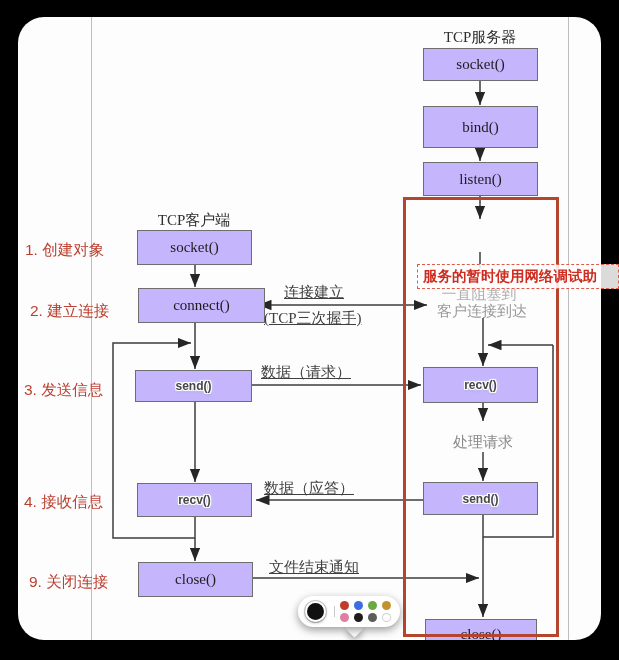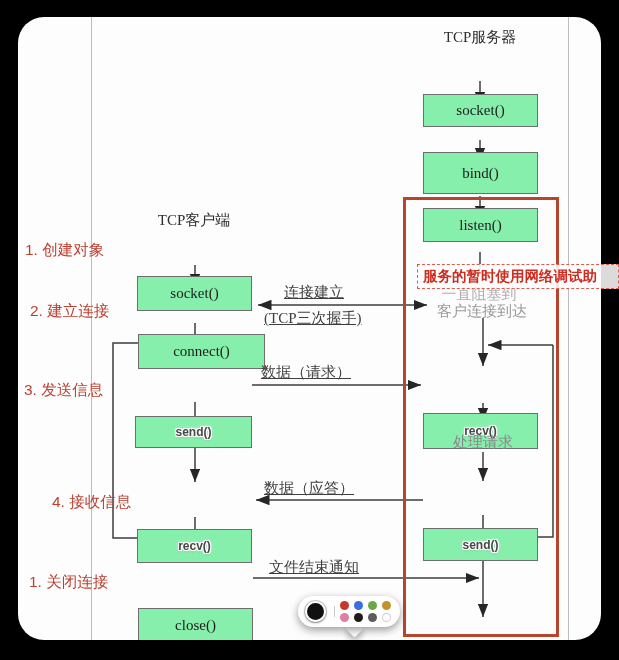--- a/index.html
+++ b/index.html
@@ -4,23 +4,23 @@
 <style>
   html,body{margin:0;padding:0;background:#000;}
   #stage{position:relative;width:619px;height:660px;background:#000;overflow:hidden;
          font-family:"Liberation Serif",serif;}
   .page-bg{position:absolute;left:18px;top:17px;width:583px;height:623px;
            background:#fdfdfd;border-radius:26px;box-shadow:0 0 12px rgba(0,0,0,.6);}
   .clip{position:absolute;left:0;top:0;width:619px;height:660px;
         clip-path:inset(17px 18px 20px 18px round 26px);}
   .vline{position:absolute;top:17px;height:623px;width:1px;background:#bdbdbd;}
   svg.wires{position:absolute;left:0;top:0;pointer-events:none;}
-  .fbox{position:absolute;box-sizing:border-box;background:#86efac;border:1.6px solid #6e6e6e;
+  .fbox{position:absolute;box-sizing:border-box;background:#c4b5fd;border:1.6px solid #6e6e6e;
         display:flex;align-items:center;justify-content:center;
-        font-size:15px;color:#1c1c1c;margin-top:46px;}
+        font-size:15px;color:#1c1c1c;}
   .glow{font-family:"Liberation Sans",sans-serif;font-weight:bold;font-size:12px;color:#474747;
         text-shadow:-1px -1px 0 #fff,1px -1px 0 #fff,-1px 1px 0 #fff,1px 1px 0 #fff,
                     0 0 4px #ffffff,0 2px 3px rgba(0,0,0,.18);}
   .coltitle{position:absolute;width:130px;text-align:center;font-size:15px;color:#2e2e2e;}
   .edgelabel{position:absolute;text-align:left;font-size:15px;color:#3f3f3f;white-space:nowrap;text-decoration:underline;}
   .note{position:absolute;text-align:center;font-size:15px;white-space:nowrap;}
   .steplabel{position:absolute;font-family:"Liberation Sans",sans-serif;font-size:15.5px;
              white-space:nowrap;}
   .hrect{position:absolute;box-sizing:border-box;border:3px solid #b6452e;}
   .overlay-box{position:absolute;left:417px;top:264px;width:202px;height:25px;box-sizing:border-box;
@@ -107,22 +107,22 @@
 
     <div class="edgelabel" style="left:284px;top:283px;width:120px;">连接建立</div>
     <div class="edgelabel" style="left:264px;top:309px;width:160px;">(TCP三次握手)</div>
     <div class="edgelabel" style="left:261px;top:363px;width:140px;">数据（请求）</div>
     <div class="edgelabel" style="left:264px;top:479px;width:140px;">数据（应答）</div>
     <div class="edgelabel" style="left:269px;top:558px;width:140px;">文件结束通知</div>
 
     <div class="steplabel" style="left: 25px; top: 240px; color: rgb(188, 64, 48);">1. 创建对象</div>
     <div class="steplabel" style="left: 30px; top: 301px; color: rgb(188, 64, 48);">2. 建立连接</div>
     <div class="steplabel" style="left: 24px; top: 380px; color: rgb(188, 64, 48);">3. 发送信息</div>
-    <div class="steplabel" style="left: 24px; top: 492px; color: rgb(188, 64, 48); margin-left: 28px;">4. 接收信息</div>
-    <div class="steplabel" style="left: 29px; top: 572px; color: rgb(188, 64, 48);">1. 关闭连接</div>
+    <div class="steplabel" style="left: 24px; top: 492px; color: rgb(188, 64, 48);">4. 接收信息</div>
+    <div class="steplabel" style="left: 29px; top: 572px; color: rgb(188, 64, 48);">9. 关闭连接</div>
 
     <div class="hrect" style="left: 403px; top: 197px; width: 156px; height: 440px; border-color: rgb(182, 69, 46);"></div>
   </div>
 
   <div class="overlay-box">
     <span style="color: rgb(207, 44, 32);">服务的暂时使用网络调试助</span>
   </div>
 
   <div class="pill-tail"></div>
   <div class="pill">

